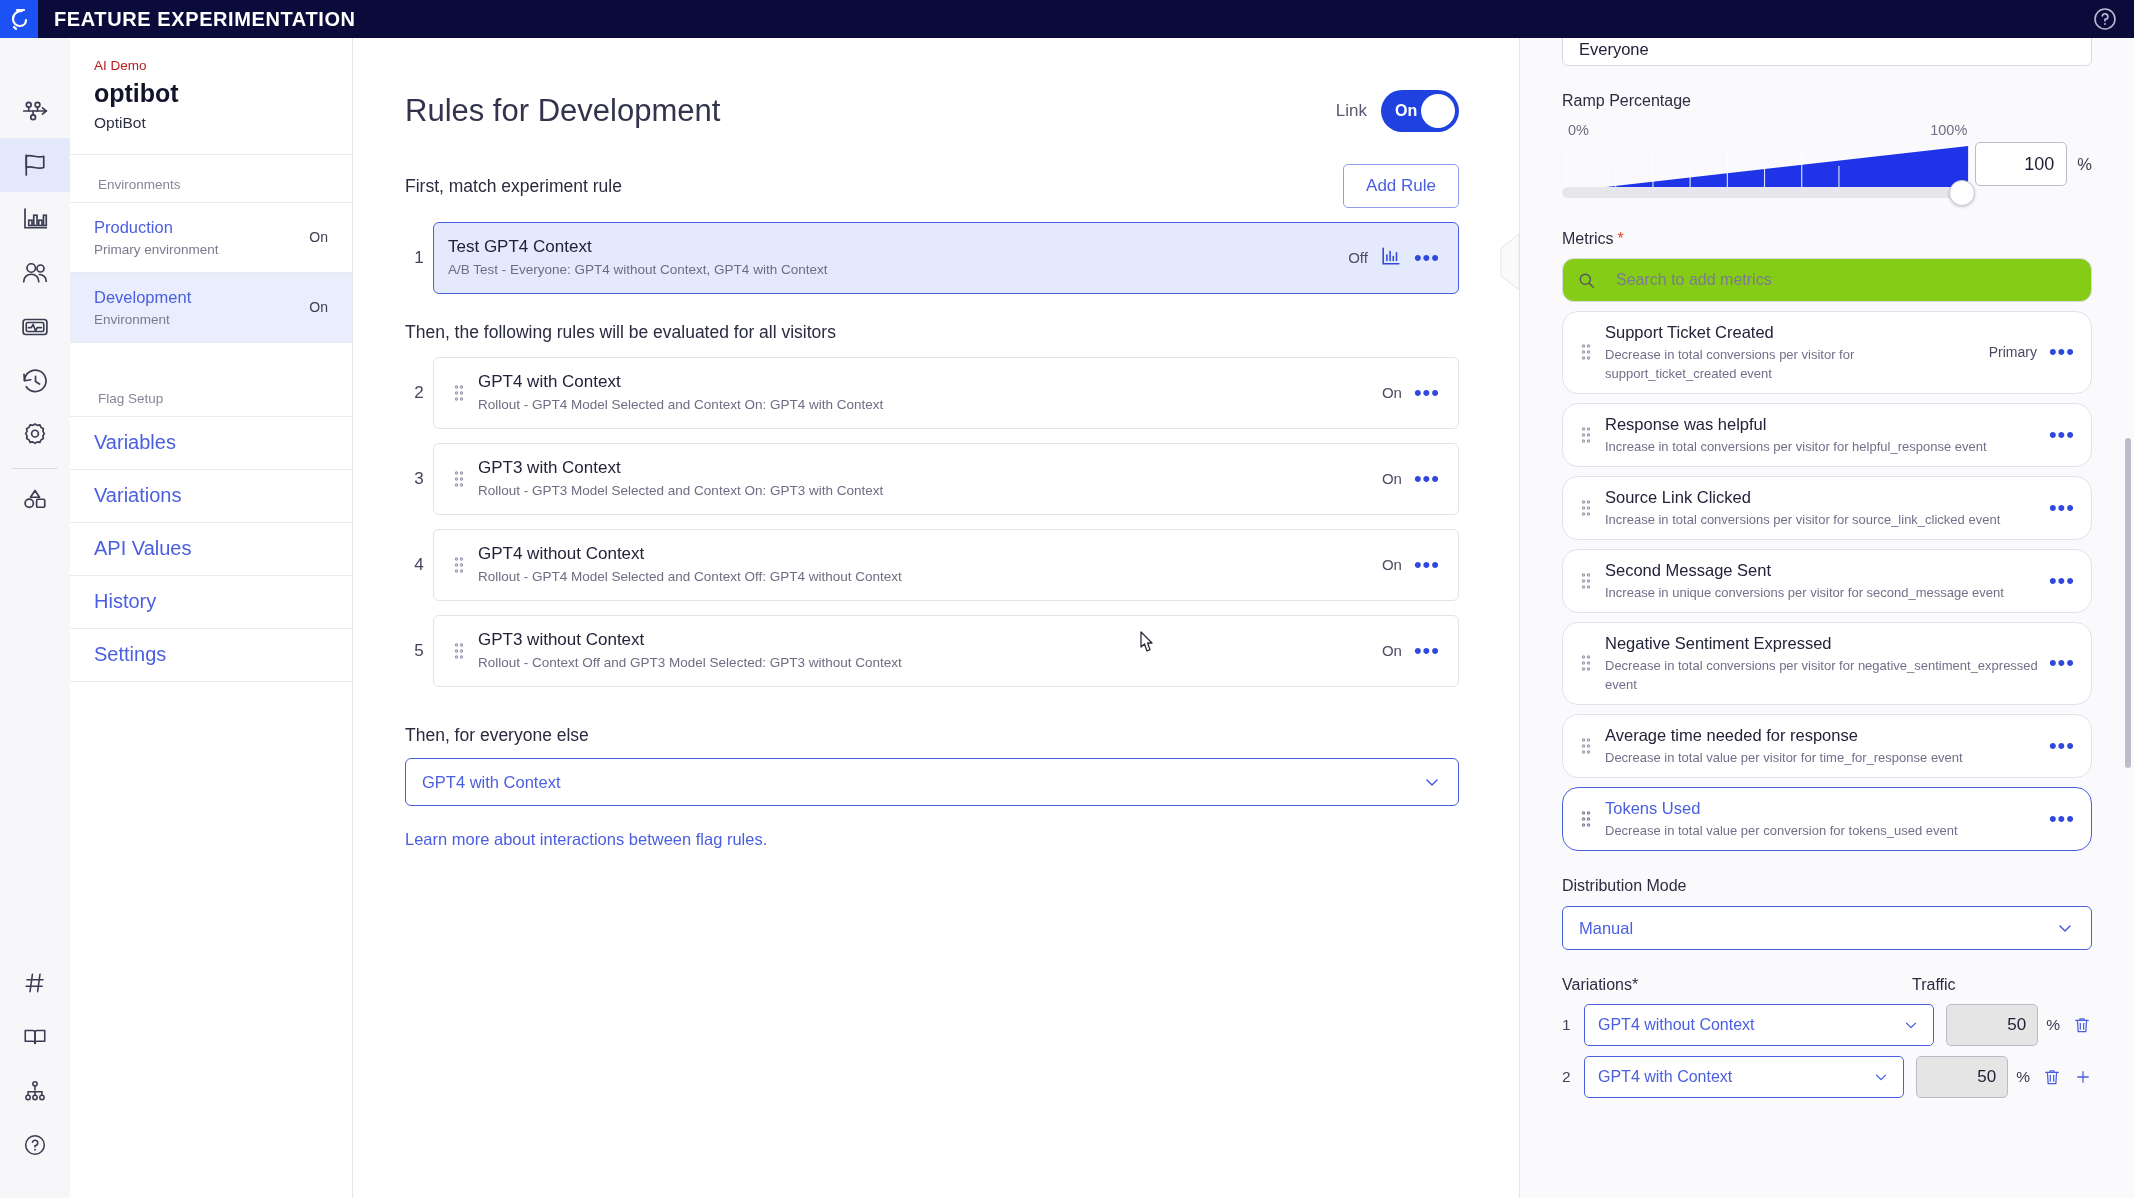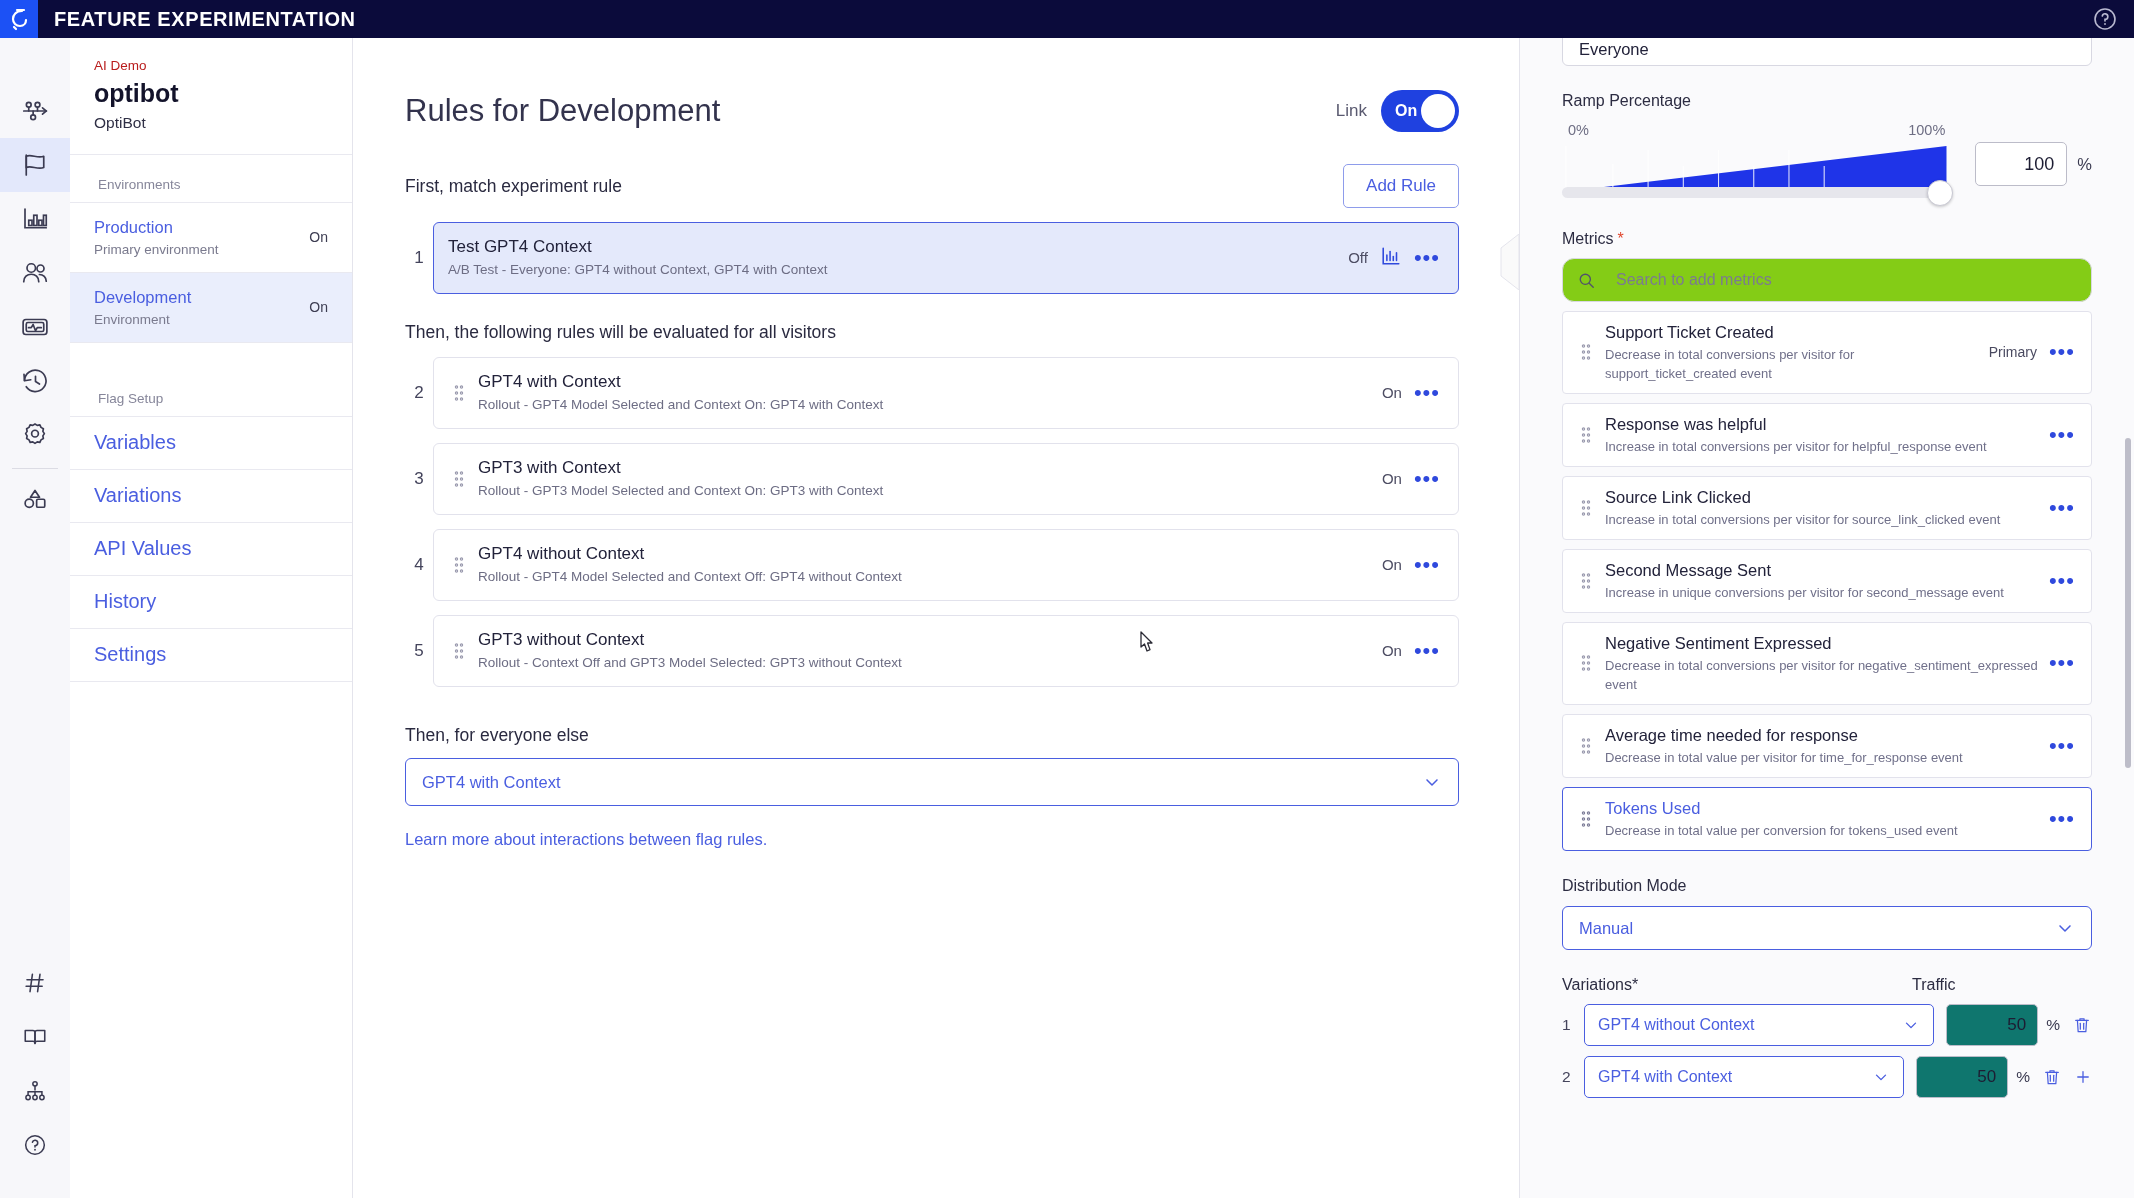--- a/index.html
+++ b/index.html
@@ -154,40 +154,40 @@
   .ramp-graphic { position: relative; height: 62px; margin-top: 4px; }
   .ramp-track {
     position: absolute; left: 0; right: 0; bottom: 6px; height: 11px;
     background: #e6e6ec; border-radius: 6px;
   }
   .ramp-knob {
     position: absolute; right: 0px; bottom: -2px; width: 26px; height: 26px;
     border-radius: 50%; background: #ffffff; border: 1px solid #c9c9d4;
     box-shadow: 0 1px 3px rgba(0,0,0,0.2);
   }
-  .ramp-input-wrap { display: flex; align-items: center; margin-left: 22px; margin-top: 20px; }
+  .ramp-input-wrap { display: flex; align-items: center; margin-left: 0; margin-top: 20px; }
   .ramp-input {
     width: 92px; height: 44px; border: 1px solid #bcbcc9; border-radius: 5px;
     background: #ffffff; text-align: right; padding: 0 12px;
     font-size: 18px; color: #1d1d33; font-family: "Liberation Sans", sans-serif;
   }
   .ramp-pct { font-size: 16.5px; color: #3b3b51; margin-left: 10px; }
 
   .search-box {
     margin-top: 10px; border: 1px solid #d8d8e2; border-radius: 12px; background: #84cc16;
     height: 44px; display: flex; align-items: center; padding: 0 14px; gap: 20px;
   }
   .search-input {
     border: none; outline: none; font-size: 16px; color: #22223a; flex: 1 1 auto;
     background: transparent; font-family: "Liberation Sans", sans-serif;
   }
   .search-input::placeholder { color: #7b7b91; }
 
   .metric-card {
-    margin-top: 9px; border: 1px solid #e2e2ec; border-radius: 4px; background: #ffffff;
+    margin-top: 9px; border: 1px solid #e2e2ec; border-radius: 16px; background: #ffffff;
     display: flex; align-items: center; padding: 9px 16px 10px 12px; min-height: 52px;
   }
   .metric-card.selected { border: 1.5px solid #4a5ee0; }
   .metric-text { flex: 1 1 auto; min-width: 0; }
   .metric-name { font-size: 16.5px; color: #22223a; line-height: 23px; }
   .metric-card.selected .metric-name { color: #4a5ee0; }
   .metric-desc { font-size: 13px; color: #70708a; line-height: 19px; margin-top: 1px; }
   .metric-right { display: flex; align-items: center; gap: 12px; flex: 0 0 auto; margin-left: 10px; }
   .metric-primary { font-size: 14px; color: #4a4a60; }
 
@@ -207,21 +207,21 @@
   .var-select {
     flex: 1 1 auto; border: 1.5px solid #4a5ee0; border-radius: 5px; height: 42px;
     display: flex; align-items: center; justify-content: space-between;
     padding: 0 13px; background: #ffffff; min-width: 0;
   }
   .var-select-value {
     font-size: 16px; color: #4a5ee0; white-space: nowrap; overflow: hidden; text-overflow: ellipsis;
   }
   .var-traffic {
     width: 92px; flex: 0 0 92px; height: 42px; margin-left: 12px;
-    border: 1px solid #bcbcc9; border-radius: 5px; background: #0f766e;
+    border: 1px solid #bcbcc9; border-radius: 5px; background: #e5e5e5;
     text-align: right; padding: 0 11px; font-size: 17px; color: #1d1d33;
     font-family: "Liberation Sans", sans-serif;
   }
   .var-pct { font-size: 15.5px; color: #3b3b51; margin-left: 8px; }
   .var-trash { margin-left: 12px; display: flex; align-items: center; }
   .var-add { margin-left: 12px; display: flex; align-items: center; }
 
   
   .dp-scrollbar {
     position: absolute; right: 3px; top: 400px; width: 6px; height: 330px;

